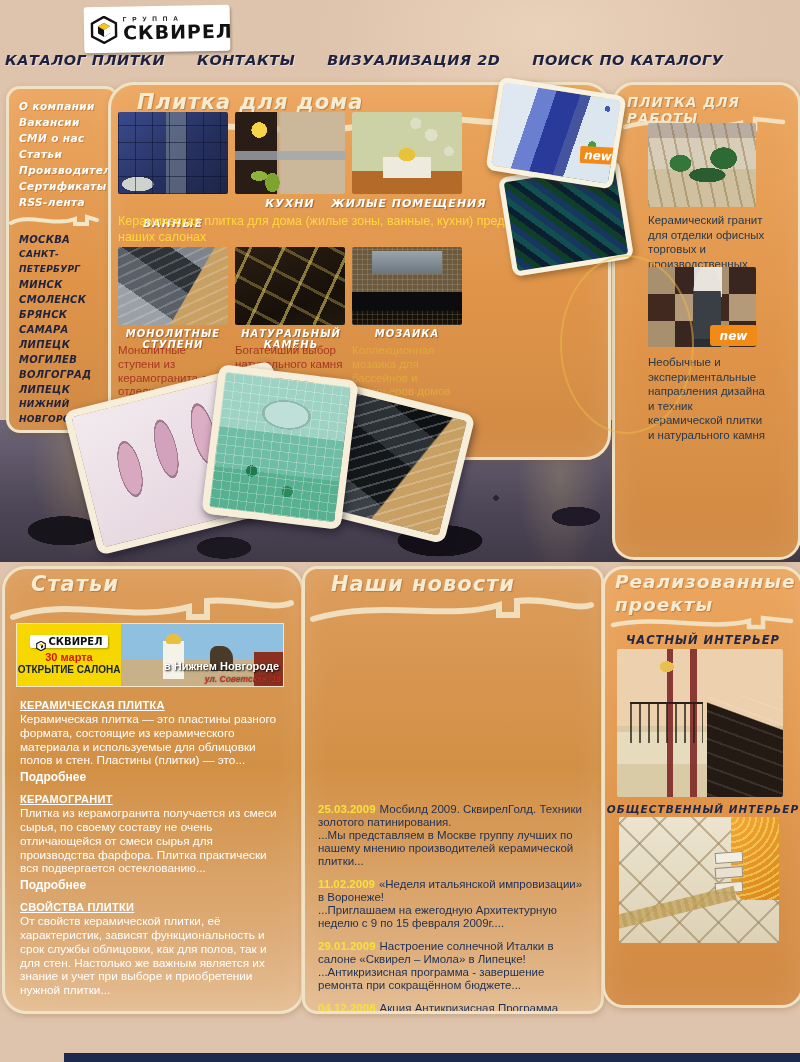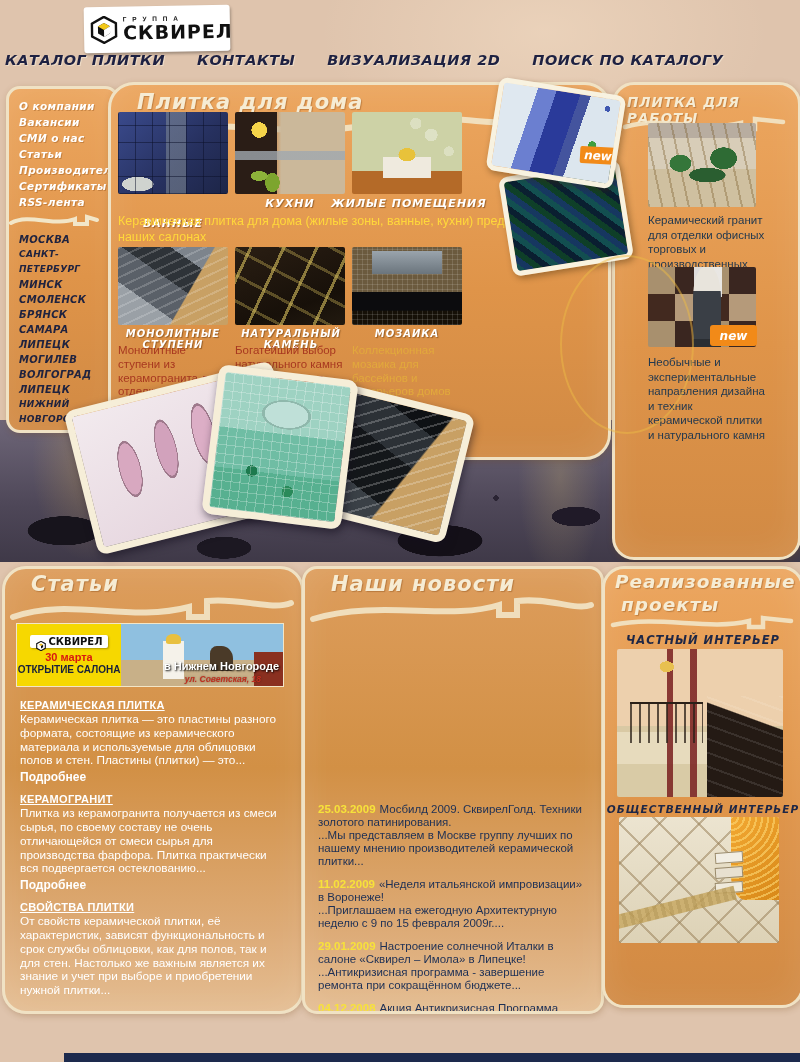--- a/index.html
+++ b/index.html
@@ -266,21 +266,21 @@
         </span>
         <span style="color:#d81810;font-weight:bold;font-size:11px;margin-top:2px;text-align:right;">30 марта</span>
         <span style="color:#17203c;font-weight:bold;font-size:10px;">ОТКРЫТИЕ САЛОНА</span>
       </div>
       <div class="banner-right">
         <div class="abs" style="left:26%;bottom:12%;width:13%;height:60%;background:#f5f2ea;"></div>
         <div class="abs" style="left:28%;bottom:68%;width:9%;height:16%;background:#e8c040;border-radius:50% 50% 20% 20%;"></div>
         <div class="abs" style="left:55%;bottom:25%;width:14%;height:40%;background:#4a3a28;border-radius:30% 50% 10% 10%;"></div>
         <div class="abs" style="right:0;bottom:0;width:18%;height:55%;background:#8a3020;"></div>
         <div class="abs" style="right:4px;bottom:14px;color:#fff;font-weight:bold;font-size:11px;text-shadow:1px 1px 2px #000;">в Нижнем Новгороде</div>
-        <div class="abs" style="right:22px;bottom:2px;color:#c03020;font-style:italic;font-weight:bold;font-size:8.5px;text-shadow:0 0 2px rgba(0,0,0,.4);">ул. Советская, 18</div>
+        <div class="abs" style="right:2px;bottom:2px;color:#c03020;font-style:italic;font-weight:bold;font-size:8.5px;text-shadow:0 0 2px rgba(0,0,0,.4);">ул. Советская, 18</div>
       </div>
     </div>
 
     <div class="abs" style="left:15px;top:130px;width:266px;">
       <div class="article" style="margin-bottom:9px;">
         <h3>КЕРАМИЧЕСКАЯ ПЛИТКА</h3>
         <p>Керамическая плитка — это пластины разного формата, состоящие из керамического материала и используемые для облицовки полов и стен. Пластины (плитки) — это...</p>
         <div class="more">Подробнее</div>
       </div>
       <div class="article" style="margin-bottom:9px;">
@@ -317,21 +317,21 @@
       </div>
       <div class="news-item">
         <span class="nd">04.12.2008</span><span>Акция Антикризисная Программа</span>
         
       </div>
     </div>
   </div>
 
   <div class="panel" style="left:602px;top:566px;width:196px;height:436px;border-radius:22px;z-index:2;">
     <div class="abs hand panel-header" style="left:10px;top:2px;font-size:18.5px;">Реализованные</div>
-    <div class="abs hand panel-header" style="left:16px;top:25px;font-size:18.5px;text-align:right;">проекты</div>
+    <div class="abs hand panel-header" style="left:10px;top:25px;font-size:18.5px;text-align:right;">проекты</div>
     <svg class="swoosh" style="left:4px;top:44px;" width="186" height="20" viewBox="0 0 186 20">
       <path d="M4 12 C50 2 100 18 140 8 L140 14 L154 14 L154 5 182 8" fill="none" stroke="#f2e6c8" stroke-width="4.5" stroke-linecap="round" opacity=".9"></path>
     </svg>
     <div class="abs hand proj-label" style="left:0;top:64px;width:100%;">ЧАСТНЫЙ ИНТЕРЬЕР</div>
     <div class="photo img-private" style="left:12px;top:80px;width:166px;height:148px;">
       <div class="abs" style="right:0;top:32%;width:46%;height:68%;background:
            repeating-linear-gradient(200deg, rgba(255,255,255,.1) 0 2px, transparent 2px 13px),
            linear-gradient(200deg, transparent 26%, #241a14 27%);"></div>
       <div class="abs" style="left:8%;top:36%;width:44%;height:26%;border-top:2px solid #2a2018;background:repeating-linear-gradient(90deg, rgba(42,32,24,.75) 0 2px, transparent 2px 9px);"></div>
     </div>

